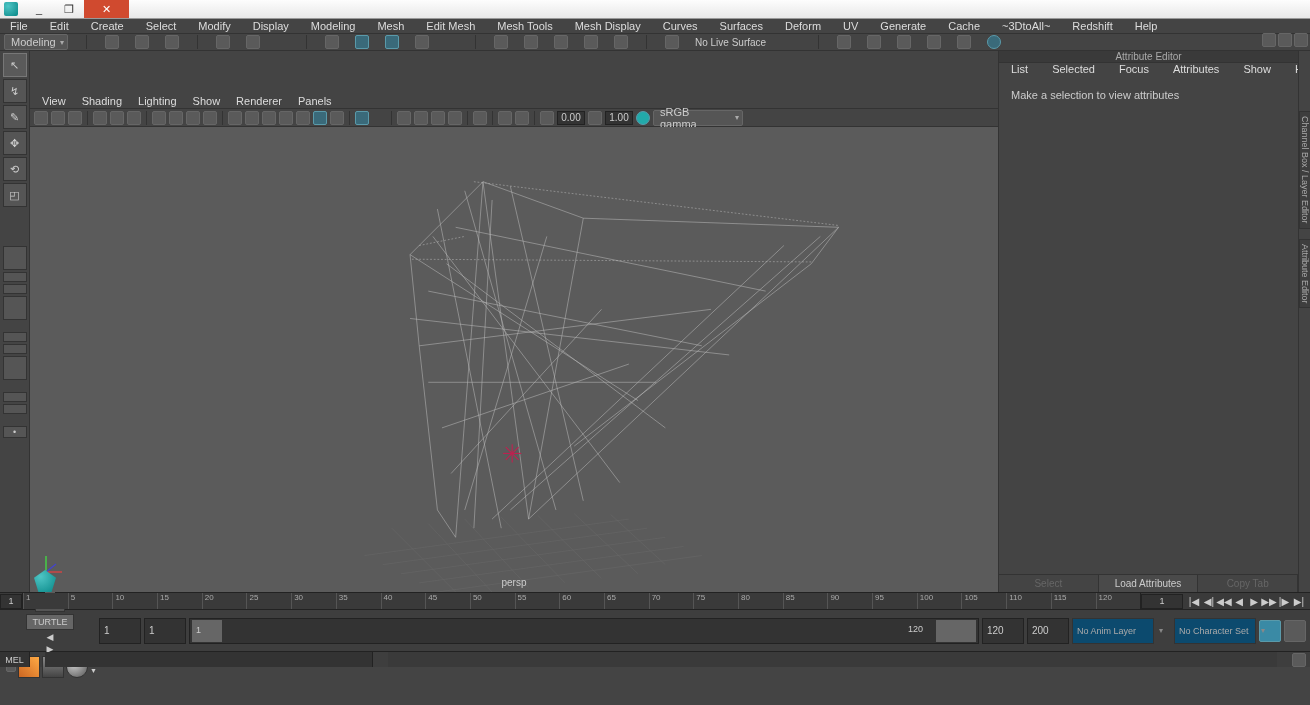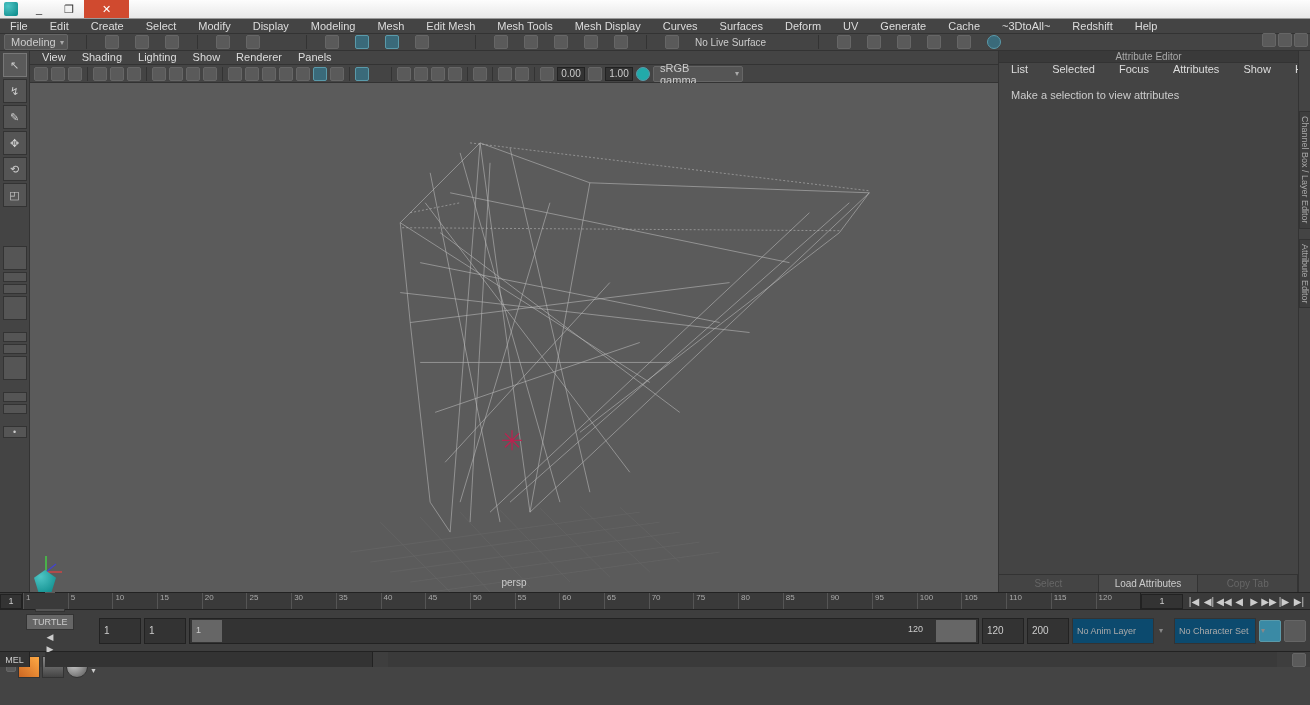--- a/index.html
+++ b/index.html
@@ -21,21 +21,21 @@
 .label-small { color: #ccc; font-size: 10px; }
 .numfield { width: 28px; height: 14px; background: #333; border: 1px solid #222; text-align: center; font-size: 10px; color: #ccc; }
 
 .main { display: flex; height: 541px; }
 .toolbox { width: 30px; background: #444; border-right: 1px solid #333; display: flex; flex-direction: column; align-items: center; padding: 2px; gap: 2px; }
 .toolbtn { width: 24px; height: 24px; background: #555; border: 1px solid #333; display:flex; align-items:center; justify-content:center; }
 .toolbtn.sel { background: #5a5a5a; border-color: #777; }
 .toolbox .spacer { flex: 0 0 35px; }
 .smallbtn { width: 24px; height: 10px; background: #555; border: 1px solid #333; }
 
-.viewarea { flex: 1; display: flex; flex-direction: column; background: #444; position: relative; }
+.viewarea { flex: 1; display: flex; flex-direction: column; background: #444; position: relative; margin-top: 44px; }
 .panelmenubar { height: 14px; background: #444; display: flex; padding: 0 6px; gap: 4px; border-bottom: 1px solid #333; }
 .paneltoolbar { height: 18px; background: #444; display: flex; align-items: center; padding: 0 4px; gap: 3px; border-bottom: 1px solid #333; }
 .viewport { flex:1; background: #5b5b5b; position: relative; overflow: hidden; }
 .viewport svg { position: absolute; inset: 0; width: 100%; height: 100%; }
 .viewport .camlabel { position: absolute; bottom: 4px; left: 50%; transform: translateX(-50%); color: #ccc; font-size: 10px; }
 .axis-gizmo { position: absolute; left: 12px; bottom: 16px; width: 24px; height: 24px; }
 .maya-logo { position: absolute; left: 4px; bottom: 0; width: 22px; height: 22px; background: radial-gradient(circle at 30% 30%, #4ec5c5, #088787); border-radius: 3px; clip-path: polygon(50% 0, 100% 35%, 80% 100%, 20% 100%, 0 35%); }
 
 .attrpanel { width: 300px; background: #444; border-left: 1px solid #333; display: flex; flex-direction: column; }
 .attrheader { height: 12px; background: #3a3a3a; display:flex; align-items:center; justify-content:center; font-size:10px; color:#aaa; border-bottom: 1px solid #333; }

